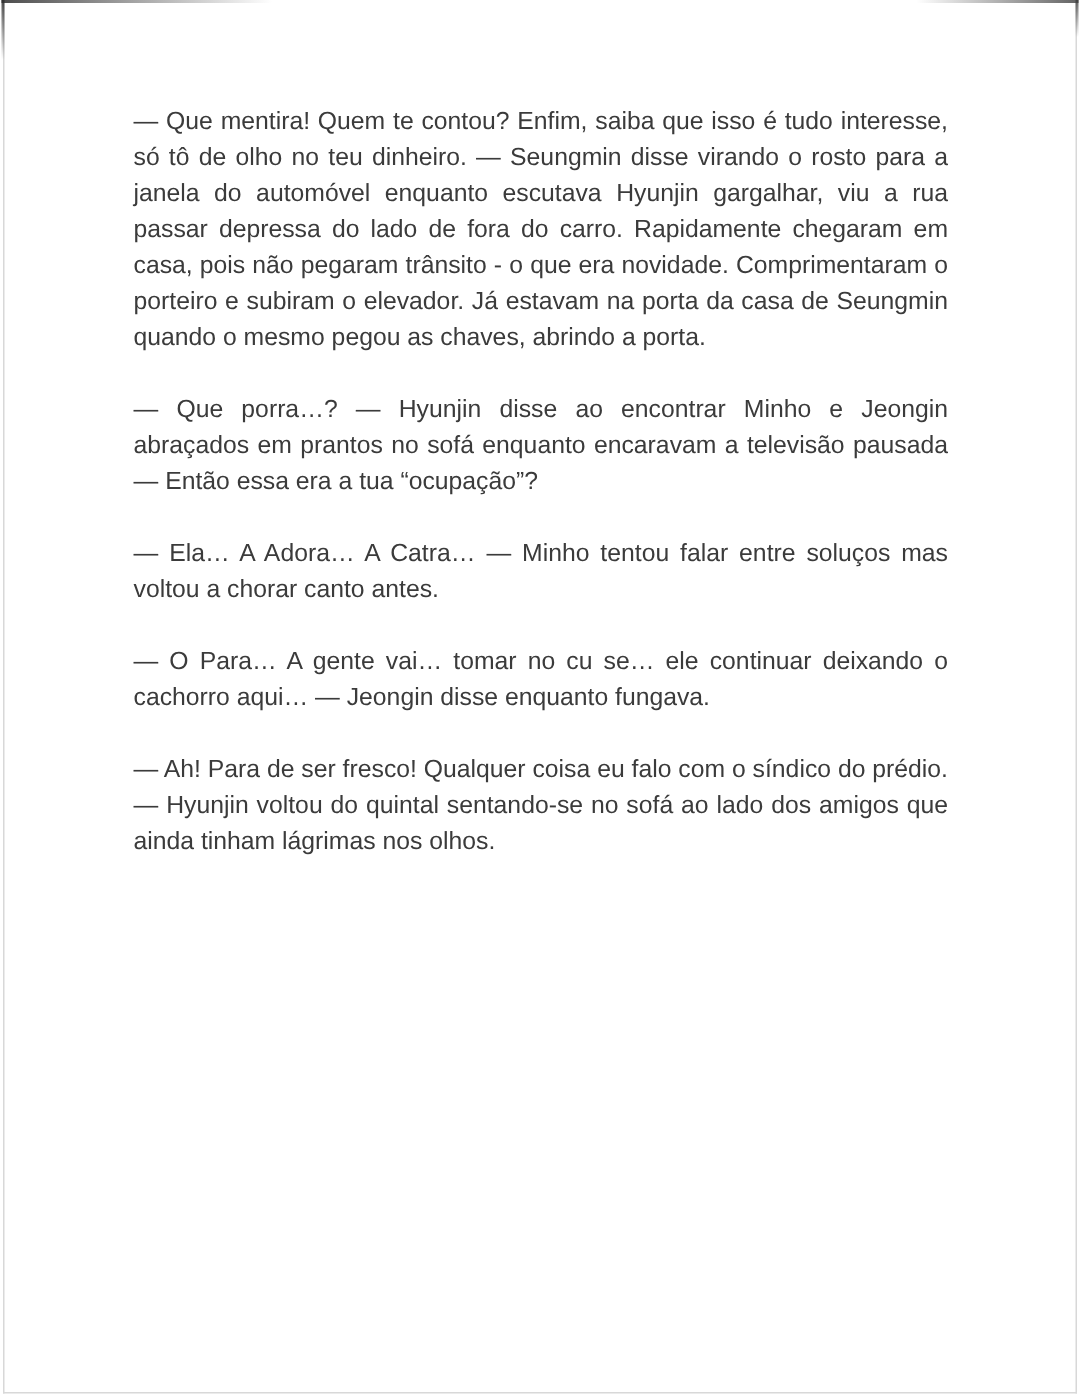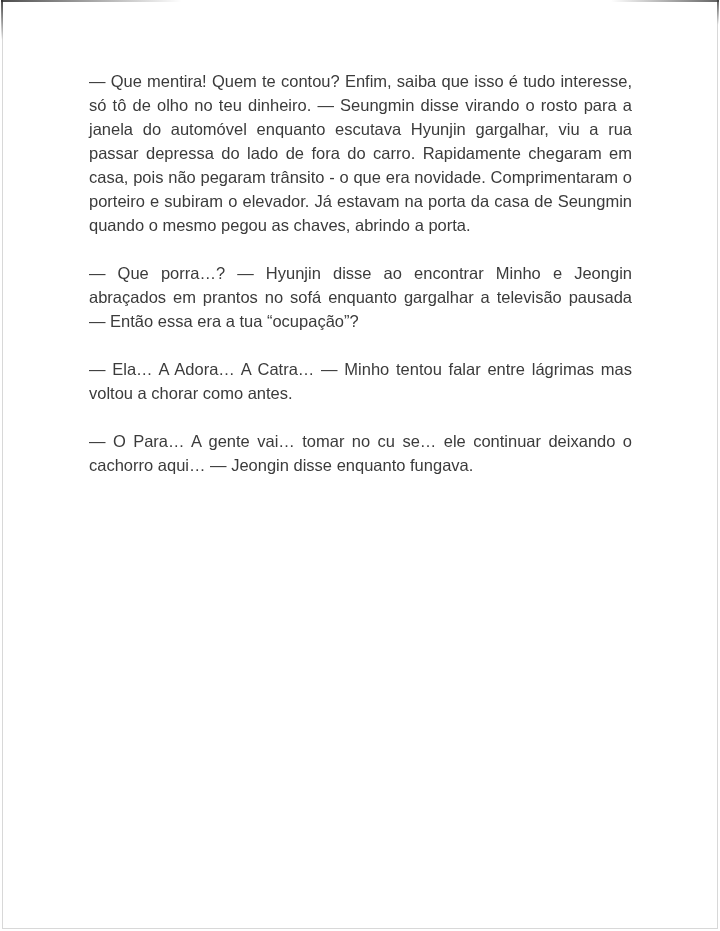--- a/index.html
+++ b/index.html
@@ -77,17 +77,18 @@
 <body>
 
 <div class="page">
   <div class="top-edge-left"></div>
   <div class="left-edge-top"></div>
   <div class="top-edge-right"></div>
   <div class="right-edge-top"></div>
 
   <div class="content">
     <p class="para">— Que mentira! Quem te contou? Enfim, saiba que isso é tudo interesse, só tô de olho no teu dinheiro. — Seungmin disse virando o rosto para a janela do automóvel enquanto escutava Hyunjin gargalhar, viu a rua passar depressa do lado de fora do carro. Rapidamente chegaram em casa, pois não pegaram trânsito - o que era novidade. Comprimentaram o porteiro e subiram o elevador. Já estavam na porta da casa de Seungmin quando o mesmo pegou as chaves, abrindo a porta.</p>
-    <p class="para">— Que porra…? — Hyunjin disse ao encontrar Minho e Jeongin abraçados em prantos no sofá enquanto gargalhar a televisão pausada — Então essa era a tua “ocupação”?</p>
-    <p class="para">— Ela… A Adora… A Catra… — Minho tentou falar entre lágrimas mas voltou a chorar como antes.</p>
+    <p class="para">— Que porra…? — Hyunjin disse ao encontrar Minho e Jeongin abraçados em prantos no sofá enquanto encaravam a televisão pausada — Então essa era a tua “ocupação”?</p>
+    <p class="para">— Ela… A Adora… A Catra… — Minho tentou falar entre soluços mas voltou a chorar canto antes.</p>
     <p class="para">— O Para… A gente vai… tomar no cu se… ele continuar deixando o cachorro aqui… — Jeongin disse enquanto fungava.</p>
+    <p class="para">— Ah! Para de ser fresco! Qualquer coisa eu falo com o síndico do prédio. — Hyunjin voltou do quintal sentando-se no sofá ao lado dos amigos que ainda tinham lágrimas nos olhos.</p>
   </div>
 </div>
 
 </body></html>

